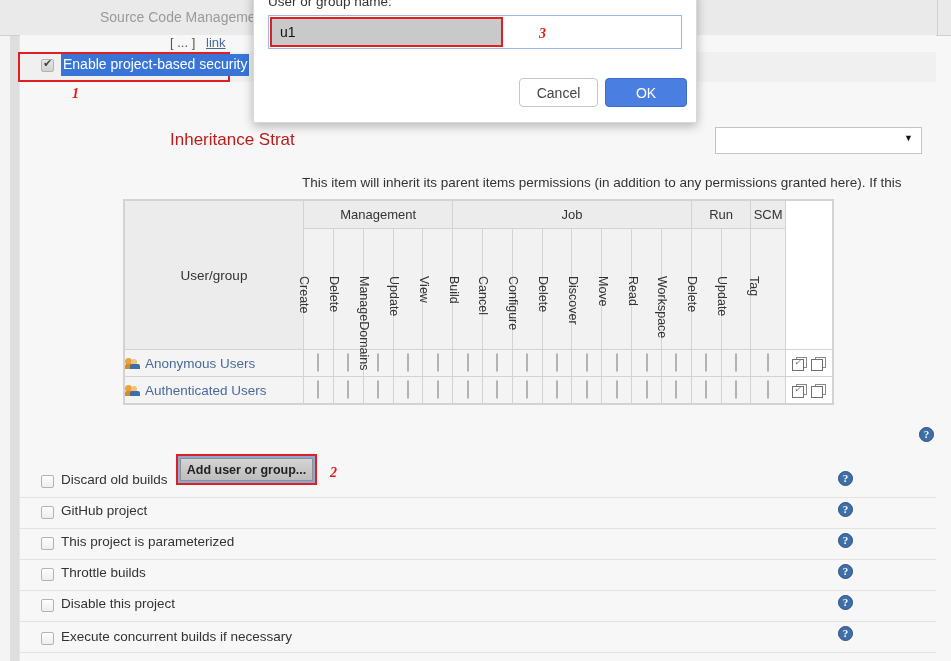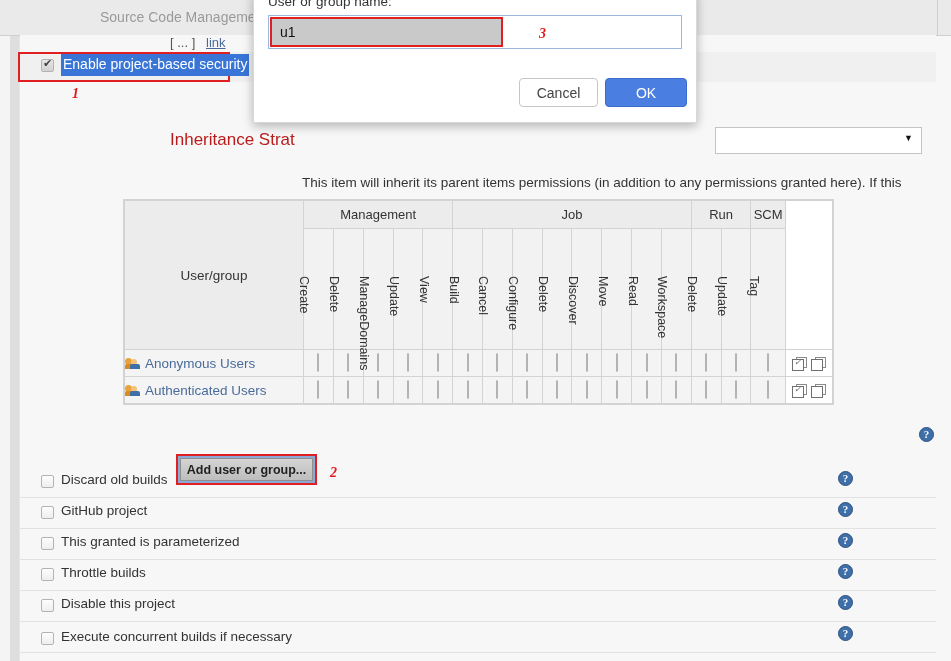--- a/index.html
+++ b/index.html
@@ -291,21 +291,21 @@
         </div>
         <div class="help" style="left: 818px; top: 436px;">?</div>
         <div class="divider" style="top: 462px;"></div>
         <div class="opt" style="top: 462px;">
           <span class="cb"></span>
           <span class="lbl">GitHub project</span>
         </div>
         <div class="divider" style="top: 493px;"></div>
         <div class="opt" style="top: 493px;">
           <span class="cb"></span>
-          <span class="lbl">This granted is parameterized</span>
+          <span class="lbl">This project is parameterized</span>
         </div>
         <div class="help" style="left: 818px; top: 498px;">?</div>
         <div class="divider" style="top: 524px;"></div>
         <div class="opt" style="top: 524px;">
           <span class="cb"></span>
           <span class="lbl">Throttle builds</span>
         </div>
         <div class="help" style="left: 818px; top: 529px;">?</div>
         <div class="divider" style="top: 555px;"></div>
         <div class="opt" style="top: 555px;">

